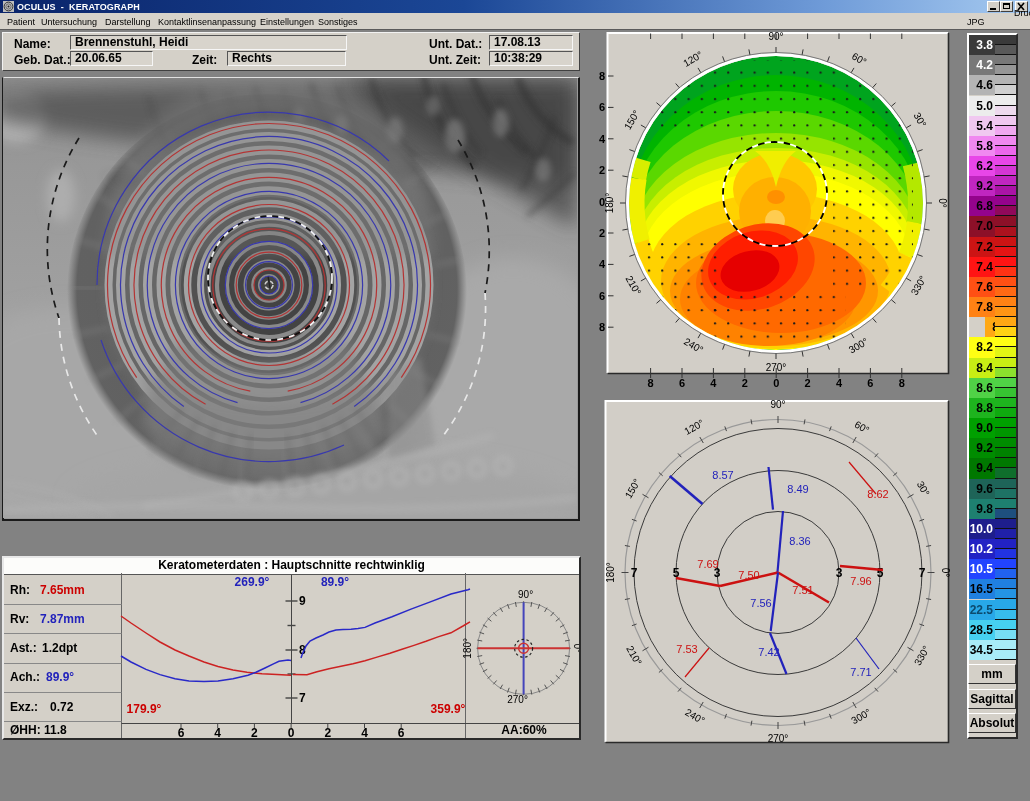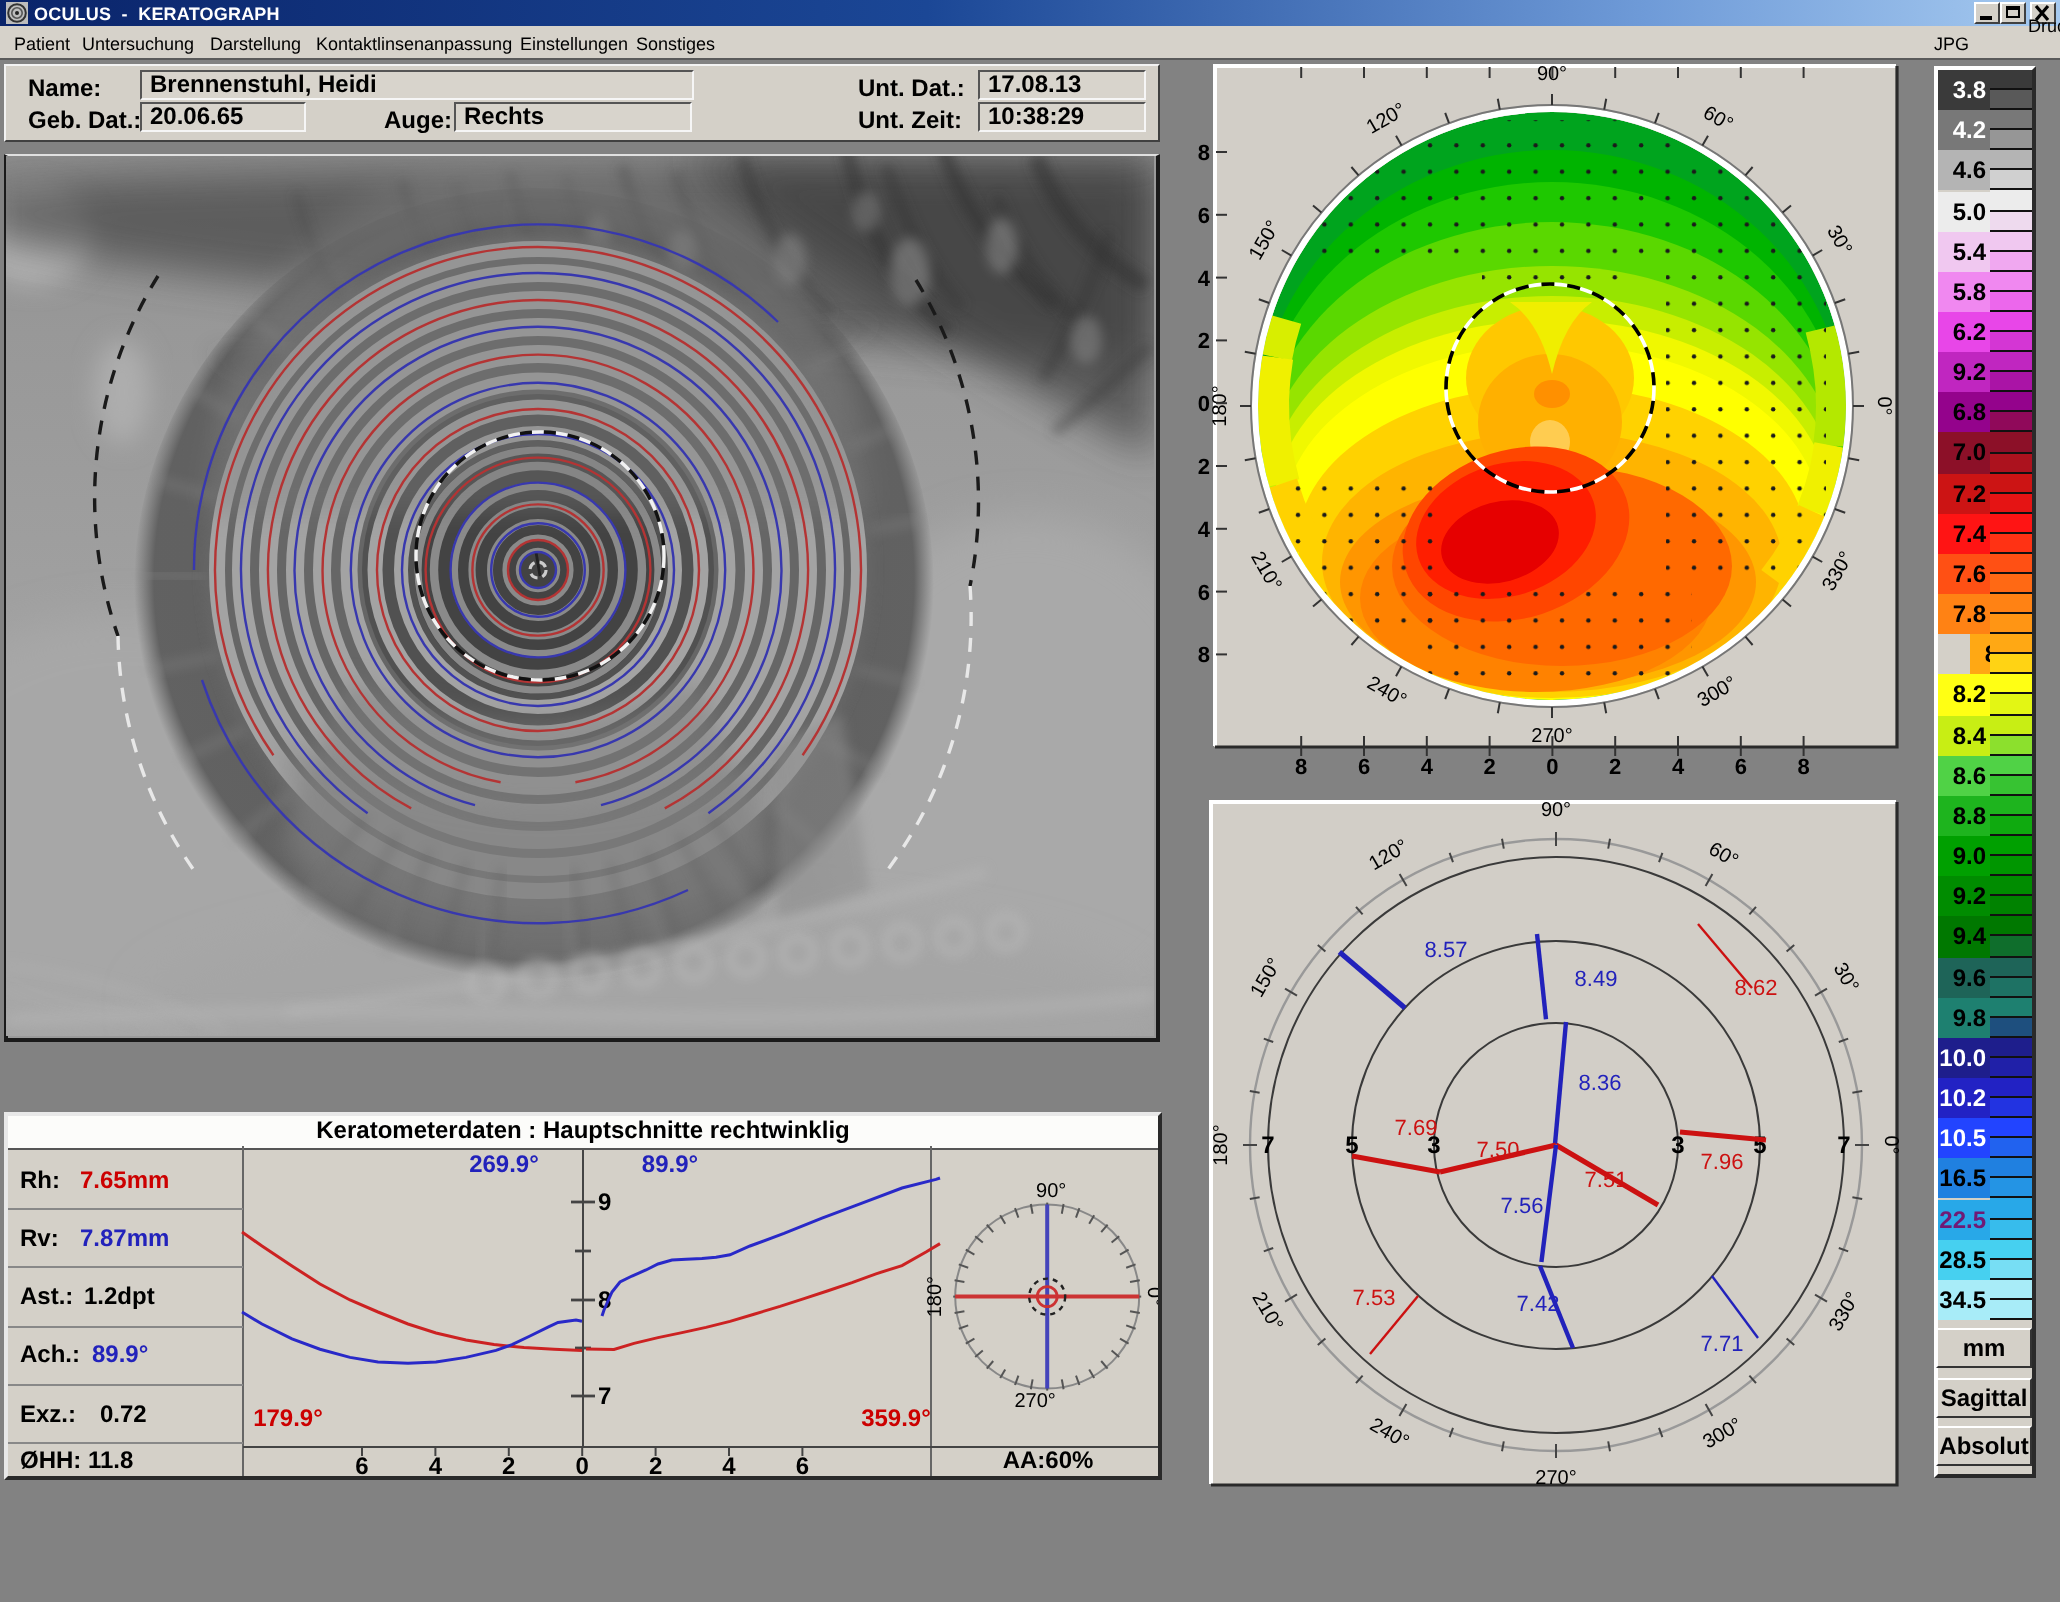--- a/index.html
+++ b/index.html
@@ -31,21 +31,21 @@
 <div style="position:absolute;left:158px;top:17px;font:9px 'Liberation Sans',sans-serif;color:#000;">Kontaktlinsenanpassung</div>
 <div style="position:absolute;left:260px;top:17px;font:9px 'Liberation Sans',sans-serif;color:#000;">Einstellungen</div>
 <div style="position:absolute;left:318px;top:17px;font:9px 'Liberation Sans',sans-serif;color:#000;">Sonstiges</div>
 <div style="position:absolute;left:967px;top:17px;font:9px 'Liberation Sans',sans-serif;color:#000;">JPG</div>
 <div style="position:absolute;left:993px;top:8px;font:9px 'Liberation Sans',sans-serif;color:#000;padding-left:21px;">Drucken</div>
 <div style="position:absolute;left:2px;top:32px;width:578px;height:39px;background:#d4d0c8;border-top:1.5px solid #f2f2f2;border-left:1.5px solid #f2f2f2;border-right:1.5px solid #404040;border-bottom:1.5px solid #404040;box-sizing:border-box;"></div>
 <div style="position:absolute;left:14px;top:37px;font:bold 12px 'Liberation Sans',sans-serif;color:#000;">Name:</div>
 <div style="position:absolute;left:70px;top:35px;width:277px;height:15px;background:#d8d4cc;border-top:1px solid #555;border-left:1px solid #555;border-bottom:1px solid #f6f6f6;border-right:1px solid #f6f6f6;box-sizing:border-box;font:bold 12px 'Liberation Sans',sans-serif;color:#000;line-height:13px;padding-left:4px;">Brennenstuhl, Heidi</div>
 <div style="position:absolute;left:14px;top:53px;font:bold 12px 'Liberation Sans',sans-serif;color:#000;">Geb. Dat.:</div>
 <div style="position:absolute;left:70px;top:51px;width:83px;height:15px;background:#d8d4cc;border-top:1px solid #555;border-left:1px solid #555;border-bottom:1px solid #f6f6f6;border-right:1px solid #f6f6f6;box-sizing:border-box;font:bold 12px 'Liberation Sans',sans-serif;color:#000;line-height:13px;padding-left:4px;">20.06.65</div>
-<div style="position:absolute;left:192px;top:53px;font:bold 12px 'Liberation Sans',sans-serif;color:#000;">Auge:</div>
+<div style="position:absolute;left:192px;top:53px;font:bold 12px 'Liberation Sans',sans-serif;color:#000;">Zeit:</div>
 <div style="position:absolute;left:227px;top:51px;width:119px;height:15px;background:#d8d4cc;border-top:1px solid #555;border-left:1px solid #555;border-bottom:1px solid #f6f6f6;border-right:1px solid #f6f6f6;box-sizing:border-box;font:bold 12px 'Liberation Sans',sans-serif;color:#000;line-height:13px;padding-left:4px;">Rechts</div>
 <div style="position:absolute;left:429px;top:37px;font:bold 12px 'Liberation Sans',sans-serif;color:#000;">Unt. Dat.:</div>
 <div style="position:absolute;left:489px;top:35px;width:84px;height:15px;background:#d8d4cc;border-top:1px solid #555;border-left:1px solid #555;border-bottom:1px solid #f6f6f6;border-right:1px solid #f6f6f6;box-sizing:border-box;font:bold 12px 'Liberation Sans',sans-serif;color:#000;line-height:13px;padding-left:4px;">17.08.13</div>
 <div style="position:absolute;left:429px;top:53px;font:bold 12px 'Liberation Sans',sans-serif;color:#000;">Unt. Zeit:</div>
 <div style="position:absolute;left:489px;top:51px;width:84px;height:15px;background:#d8d4cc;border-top:1px solid #555;border-left:1px solid #555;border-bottom:1px solid #f6f6f6;border-right:1px solid #f6f6f6;box-sizing:border-box;font:bold 12px 'Liberation Sans',sans-serif;color:#000;line-height:13px;padding-left:4px;">10:38:29</div>
 <div style="position:absolute;left:2px;top:77px;width:578px;height:444px;background:#9a9a9a;border:2px solid #1a1a1a;border-top:1.5px solid #e0e0e0;box-sizing:border-box;overflow:hidden;"></div>
 <svg width="574" height="440" viewBox="0 0 574 440" style="position:absolute;left:3px;top:78px;">
 <defs>
 <radialGradient id="iris" cx="50%" cy="49%" r="50%">
  <stop offset="0%" stop-color="#6a6a6a"></stop>
@@ -557,21 +557,21 @@
 <div style="position:absolute;left:969px;top:397.9px;width:26px;height:20.16px;background:#1eb41e;color:#000;font:bold 12px 'Liberation Sans',sans-serif;text-align:right;padding-right:2px;box-sizing:border-box;line-height:20.16px;">8.8</div>
 <div style="position:absolute;left:969px;top:418.0px;width:26px;height:20.16px;background:#00a000;color:#000;font:bold 12px 'Liberation Sans',sans-serif;text-align:right;padding-right:2px;box-sizing:border-box;line-height:20.16px;">9.0</div>
 <div style="position:absolute;left:969px;top:438.2px;width:26px;height:20.16px;background:#008c00;color:#000;font:bold 12px 'Liberation Sans',sans-serif;text-align:right;padding-right:2px;box-sizing:border-box;line-height:20.16px;">9.2</div>
 <div style="position:absolute;left:969px;top:458.4px;width:26px;height:20.16px;background:#007800;color:#000;font:bold 12px 'Liberation Sans',sans-serif;text-align:right;padding-right:2px;box-sizing:border-box;line-height:20.16px;">9.4</div>
 <div style="position:absolute;left:969px;top:478.5px;width:26px;height:20.16px;background:#1e6458;color:#000;font:bold 12px 'Liberation Sans',sans-serif;text-align:right;padding-right:2px;box-sizing:border-box;line-height:20.16px;">9.6</div>
 <div style="position:absolute;left:969px;top:498.7px;width:26px;height:27px;background:#1e8070;color:#000;font:bold 12px 'Liberation Sans',sans-serif;text-align:right;padding-right:2px;box-sizing:border-box;line-height:20.16px;">9.8</div>
 <div style="position:absolute;left:969px;top:518.8px;width:26px;height:20.16px;background:#1e1e8c;color:#fff;font:bold 12px 'Liberation Sans',sans-serif;text-align:right;padding-right:2px;box-sizing:border-box;line-height:20.16px;">10.0</div>
 <div style="position:absolute;left:969px;top:539.0px;width:26px;height:20.16px;background:#2222c4;color:#fff;font:bold 12px 'Liberation Sans',sans-serif;text-align:right;padding-right:2px;box-sizing:border-box;line-height:20.16px;">10.2</div>
 <div style="position:absolute;left:969px;top:559.2px;width:26px;height:20.16px;background:#2244ff;color:#fff;font:bold 12px 'Liberation Sans',sans-serif;text-align:right;padding-right:2px;box-sizing:border-box;line-height:20.16px;">10.5</div>
 <div style="position:absolute;left:969px;top:579.3px;width:26px;height:20.16px;background:#2080e0;color:#000;font:bold 12px 'Liberation Sans',sans-serif;text-align:right;padding-right:2px;box-sizing:border-box;line-height:20.16px;">16.5</div>
-<div style="position:absolute;left:969px;top:599.5px;width:26px;height:20.16px;background:#28a8e8;color:#701a75;font:bold 12px 'Liberation Sans',sans-serif;text-align:right;padding-right:2px;box-sizing:border-box;line-height:20.16px;">22.5</div>
+<div style="position:absolute;left:969px;top:599.5px;width:26px;height:20.16px;background:#28a8e8;color:#0c4a6e;font:bold 12px 'Liberation Sans',sans-serif;text-align:right;padding-right:2px;box-sizing:border-box;line-height:20.16px;">22.5</div>
 <div style="position:absolute;left:969px;top:619.6px;width:26px;height:20.16px;background:#46d0f0;color:#000;font:bold 12px 'Liberation Sans',sans-serif;text-align:right;padding-right:2px;box-sizing:border-box;line-height:20.16px;">28.5</div>
 <div style="position:absolute;left:969px;top:639.8px;width:26px;height:20.16px;background:#a8ecf8;color:#000;font:bold 12px 'Liberation Sans',sans-serif;text-align:right;padding-right:2px;box-sizing:border-box;line-height:20.16px;">34.5</div>
 <div style="position:absolute;left:995px;top:35.00px;width:21px;height:10.08px;background:#3a3a3a;border-bottom:1px solid #111;box-sizing:border-box;"></div>
 <div style="position:absolute;left:995px;top:45.08px;width:21px;height:10.08px;background:#595959;border-bottom:1px solid #111;box-sizing:border-box;"></div>
 <div style="position:absolute;left:995px;top:55.16px;width:21px;height:10.08px;background:#787878;border-bottom:1px solid #111;box-sizing:border-box;"></div>
 <div style="position:absolute;left:995px;top:65.24px;width:21px;height:10.08px;background:#969696;border-bottom:1px solid #111;box-sizing:border-box;"></div>
 <div style="position:absolute;left:995px;top:75.32px;width:21px;height:10.08px;background:#b4b4b4;border-bottom:1px solid #111;box-sizing:border-box;"></div>
 <div style="position:absolute;left:995px;top:85.40px;width:21px;height:10.08px;background:#d0d0d0;border-bottom:1px solid #111;box-sizing:border-box;"></div>
 <div style="position:absolute;left:995px;top:95.48px;width:21px;height:10.08px;background:#ececec;border-bottom:1px solid #111;box-sizing:border-box;"></div>
 <div style="position:absolute;left:995px;top:105.56px;width:21px;height:10.08px;background:#eedaee;border-bottom:1px solid #111;box-sizing:border-box;"></div>

